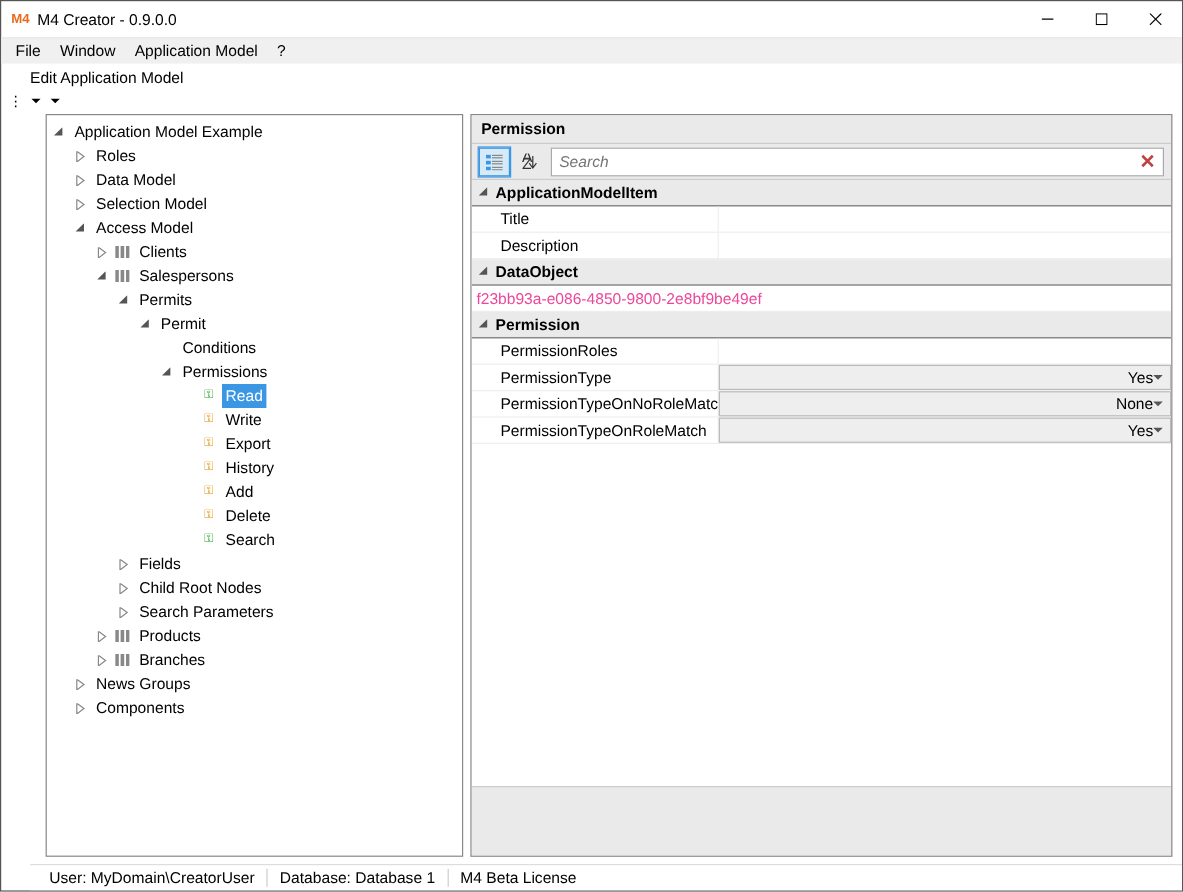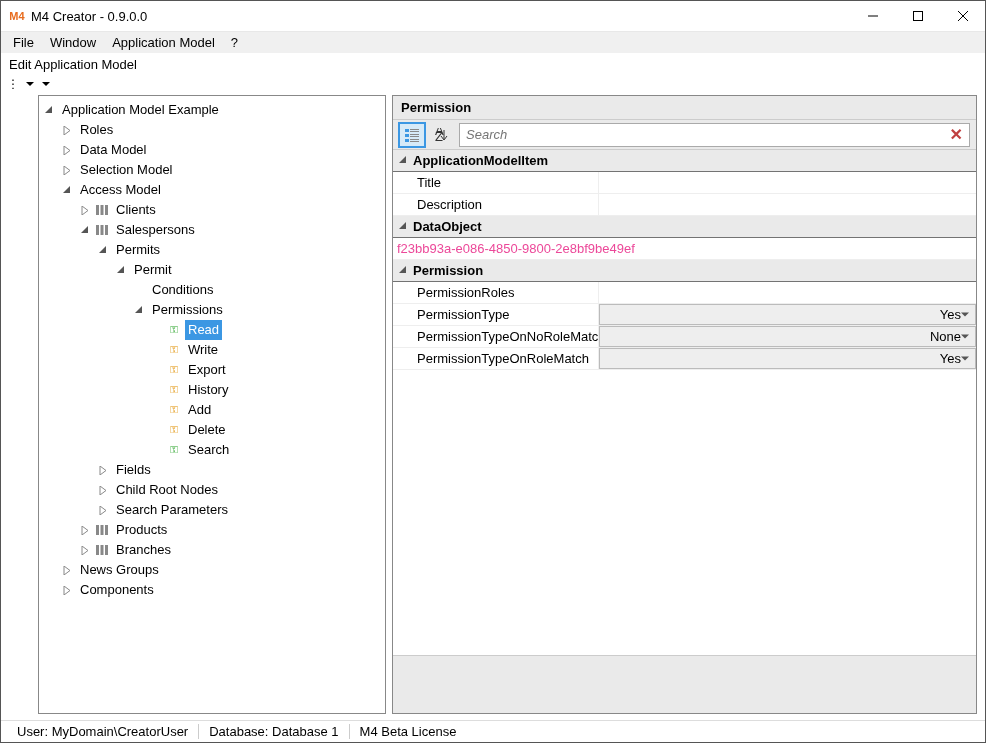--- a/index.html
+++ b/index.html
@@ -8,21 +8,21 @@
     .titlebar { height: 30px; display: flex; align-items: center; padding: 0 0 0 8px; }
     .titlebar .logo { width: 16px; height: 16px; margin-right: 6px; display: flex; align-items: center; justify-content: center; }
     .titlebar .title { flex: 1; }
     .titlebar .win-controls { display: flex; }
     .titlebar .win-btn { width: 45px; height: 30px; display: flex; align-items: center; justify-content: center; }
     .titlebar .win-btn svg { width: 10px; height: 10px; }
 
     .menubar { height: 22px; background: #f0f0f0; display: flex; align-items: center; padding: 0 4px; border-top: 1px solid #e8e8e8; }
     .menubar .menu-item { padding: 2px 8px; cursor: default; }
 
-    .subheader { height: 22px; padding: 2px 8px; display: flex; align-items: center; }
+    .subheader { height: 22px; padding: 2px 24px; display: flex; align-items: center; }
 
     .tiny-toolbar { height: 18px; display: flex; align-items: center; padding: 0 6px; gap: 4px; }
     .tiny-toolbar .tt-btn { width: 12px; height: 12px; display: flex; align-items: center; justify-content: center; }
 
     .main { flex: 1; display: flex; gap: 6px; padding: 2px 8px 6px 8px; overflow: hidden; margin-left: 29px; }
 
     .tree-panel { width: 348px; border: 1px solid #888; background: #fff; padding: 4px 2px; overflow: auto; }
     .tree-panel ul { list-style: none; }
     .tree-panel li { line-height: 20px; white-space: nowrap; }
     .tree-item { display: flex; align-items: center; gap: 4px; padding: 0 2px; cursor: default; }
@@ -46,21 +46,21 @@
     .prop-row { display: flex; height: 22px; border-bottom: 1px solid #eee; }
     .prop-label { width: 206px; padding: 2px 4px 2px 24px; border-right: 1px solid #eee; display: flex; align-items: center; }
     .prop-value { flex: 1; display: flex; align-items: center; padding: 0 4px; position: relative; }
     .prop-value.readonly { color: #ec4899; }
     .prop-value.select { background: #eee; border: 1px solid #bbb; justify-content: flex-end; margin: 0; padding: 0 6px; }
     .prop-value .ellipsis-btn { width: 20px; height: 18px; border: 1px solid #aaa; background: #eee; display: flex; align-items: center; justify-content: center; margin-left: auto; font-size: 10px; }
     .chev-down { width: 8px; height: 8px; }
 
     .props-desc { height: 58px; border-top: 1px solid #ccc; background: #eaeaea; }
 
-    .statusbar { height: 22px; display: flex; align-items: center; border-top: 1px solid #ddd; padding: 0 6px; background: #fff; }
+    .statusbar { height: 22px; display: flex; align-items: center; border-top: 1px solid #ddd; padding: 0 6px; background: #fff; margin-left: 24px; }
     .statusbar .status-item { padding: 0 10px; border-right: 1px solid #ccc; }
     .statusbar .status-item:last-child { border-right: none; }
     
     .key-icon { font-size: 10px; }
     .key-green { color: #28a428; }
     .key-orange { color: #e09000; }
   </style>
 </head>
 <body>
 

